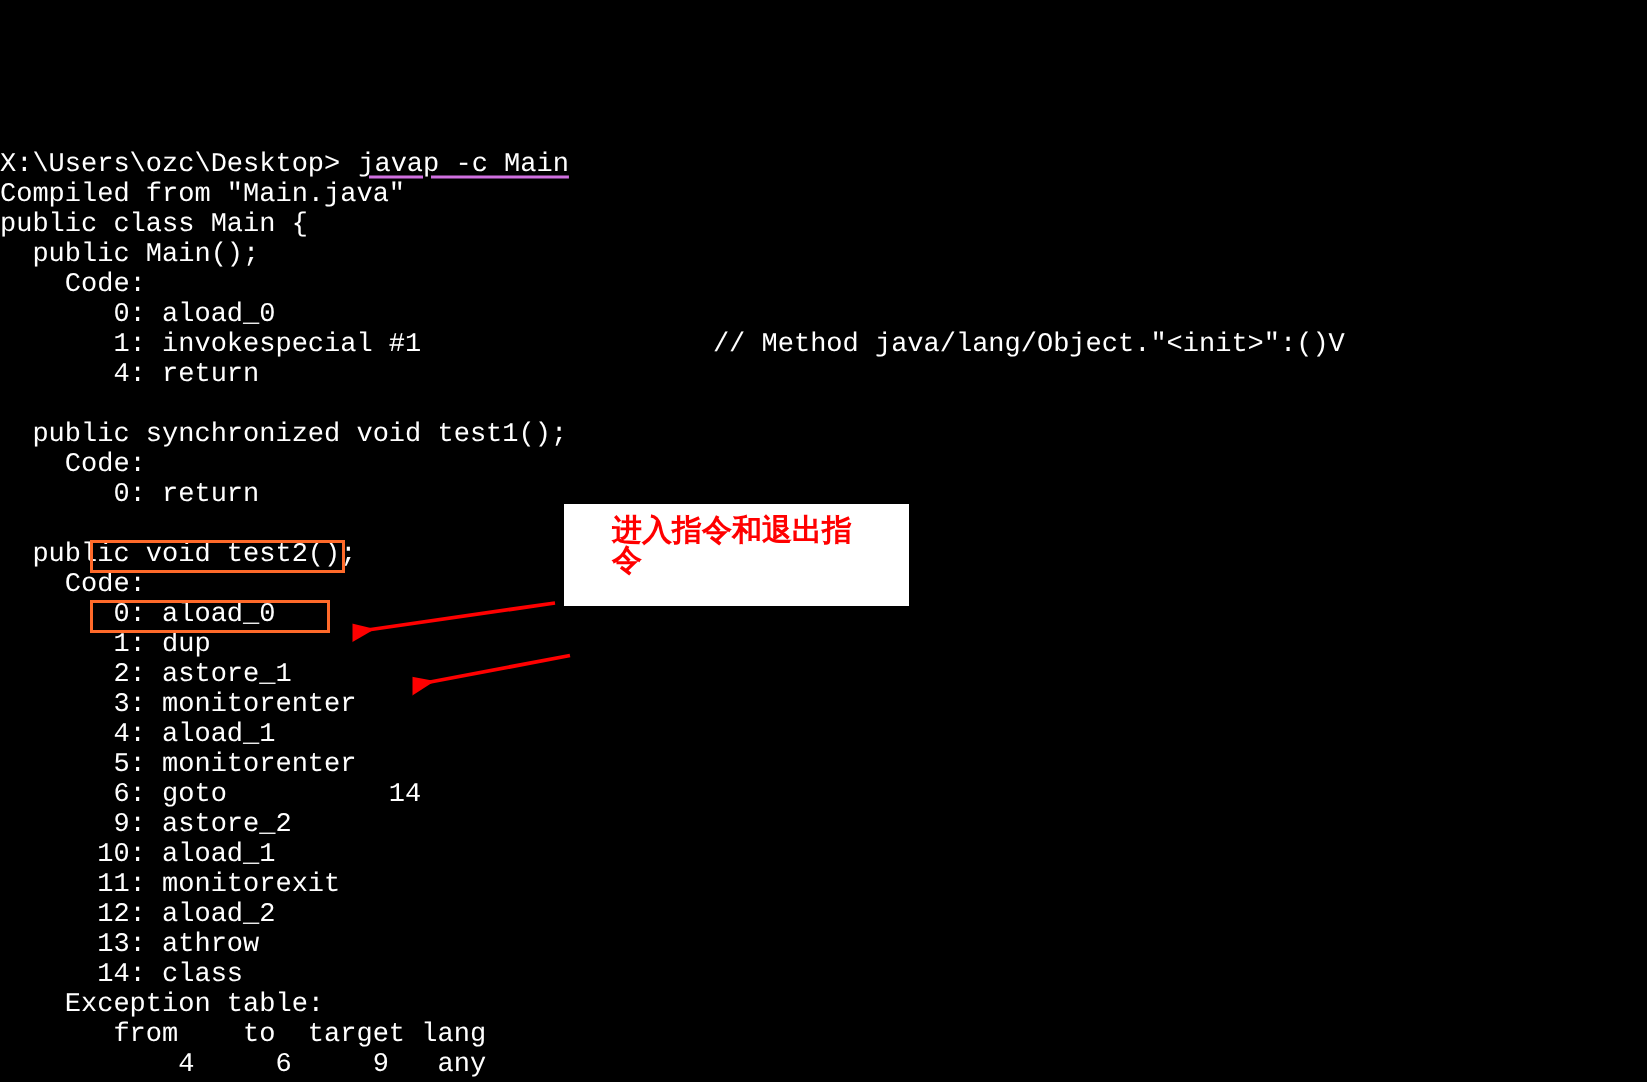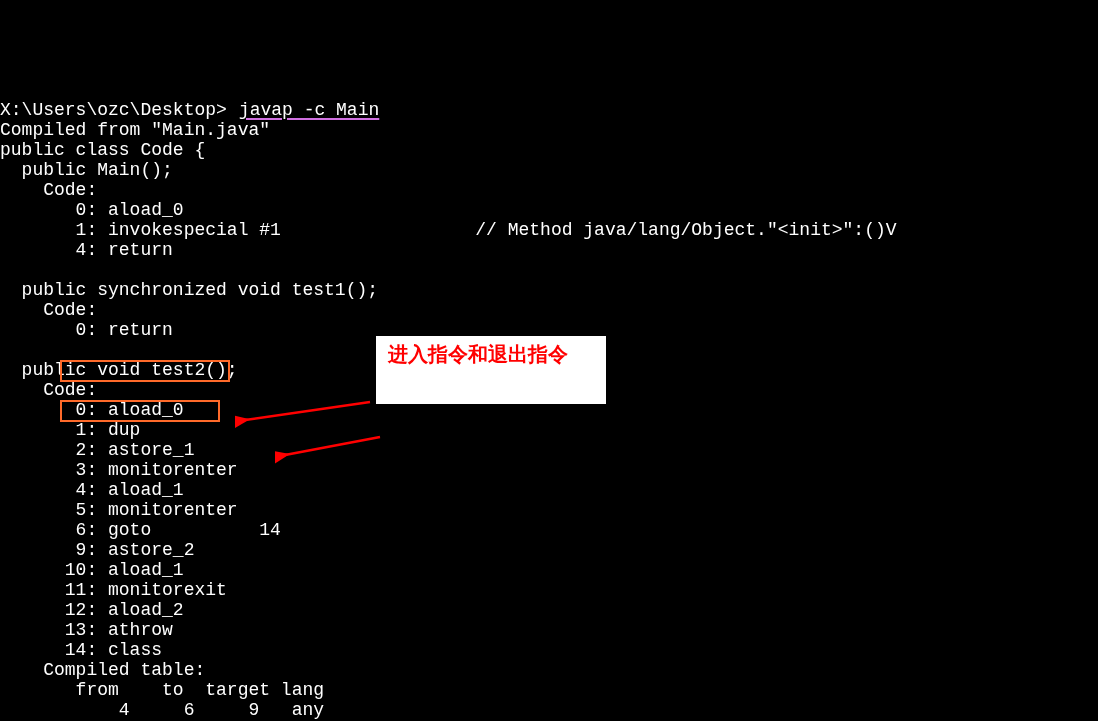--- a/index.html
+++ b/index.html
@@ -32,38 +32,38 @@
     background: transparent;
     pointer-events: none;
   }
   .annotation-box {
     position: absolute;
     background: #fff;
     color: #ff0000;
     font-family: "Microsoft YaHei", "SimHei", sans-serif;
     font-weight: bold;
     font-size: 20px;
-    padding: 8px 12px;
+    padding: 8px 32px;
     white-space: normal;
   }
   .arrow {
     position: absolute;
     pointer-events: none;
   }
   .arrow svg { display: block; }
 </style>
 </head>
 <body>
 
 
 
 <div class="terminal">
 <span><span class="prompt-path">X:\Users\ozc\Desktop&gt;</span><span class="cmd-underline">javap -c Main</span></span>
 <span>Compiled from "Main.java"</span>
-<span>public class Code {</span>
+<span>public class Main {</span>
 <span>  public Main();</span>
 <span>    Code:</span>
 <span>       0: aload_0</span>
 <span>       1: invokespecial #1                  // Method java/lang/Object."&lt;init&gt;":()V</span>
 <span>       4: return</span>
 <span></span>
 <span>  public synchronized void test1();</span>
 <span>    Code:</span>
 <span>       0: return</span>
 <span></span>
@@ -75,21 +75,21 @@
 <span>       3: monitorenter</span>
 <span>       4: aload_1</span>
 <span>       5: monitorenter</span>
 <span>       6: goto          14</span>
 <span>       9: astore_2</span>
 <span>      10: aload_1</span>
 <span>      11: monitorexit</span>
 <span>      12: aload_2</span>
 <span>      13: athrow</span>
 <span>      14: class</span>
-<span>    Compiled table:</span>
+<span>    Exception table:</span>
 <span>       from    to  target lang</span>
 <span>           4     6     9   any</span>
 <span>           9    12     9   any</span>
 
 <span></span>
 
 </div>
 
 
 <div class="highlight-box" style="left:60px; top:360px; width:170px; height:22px;"></div>

